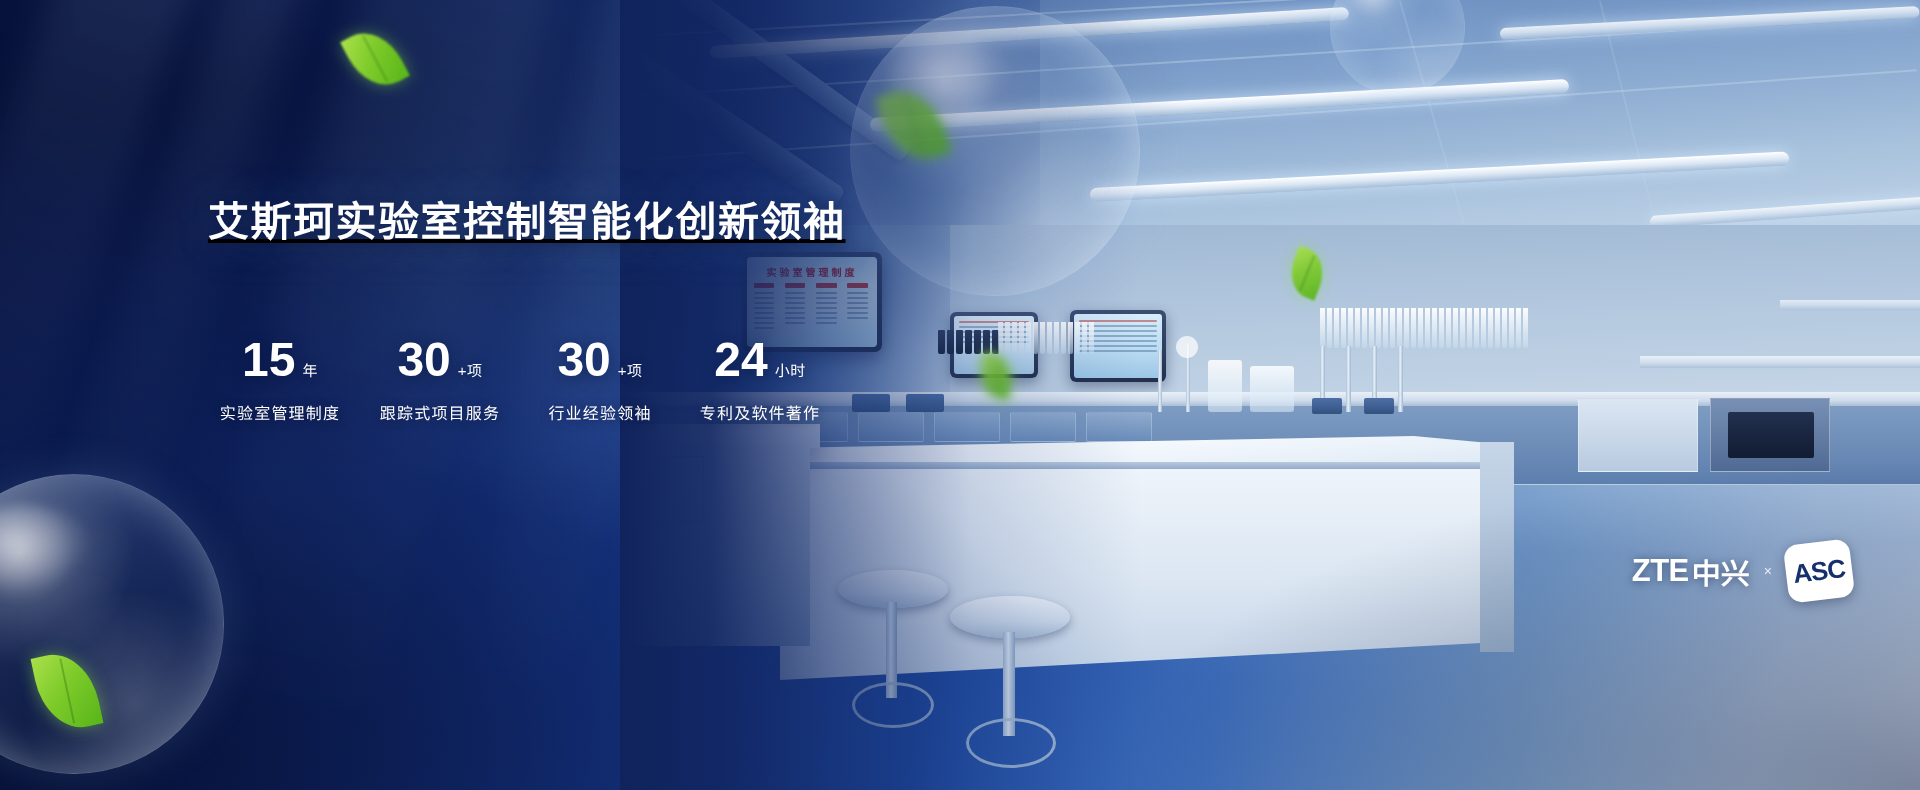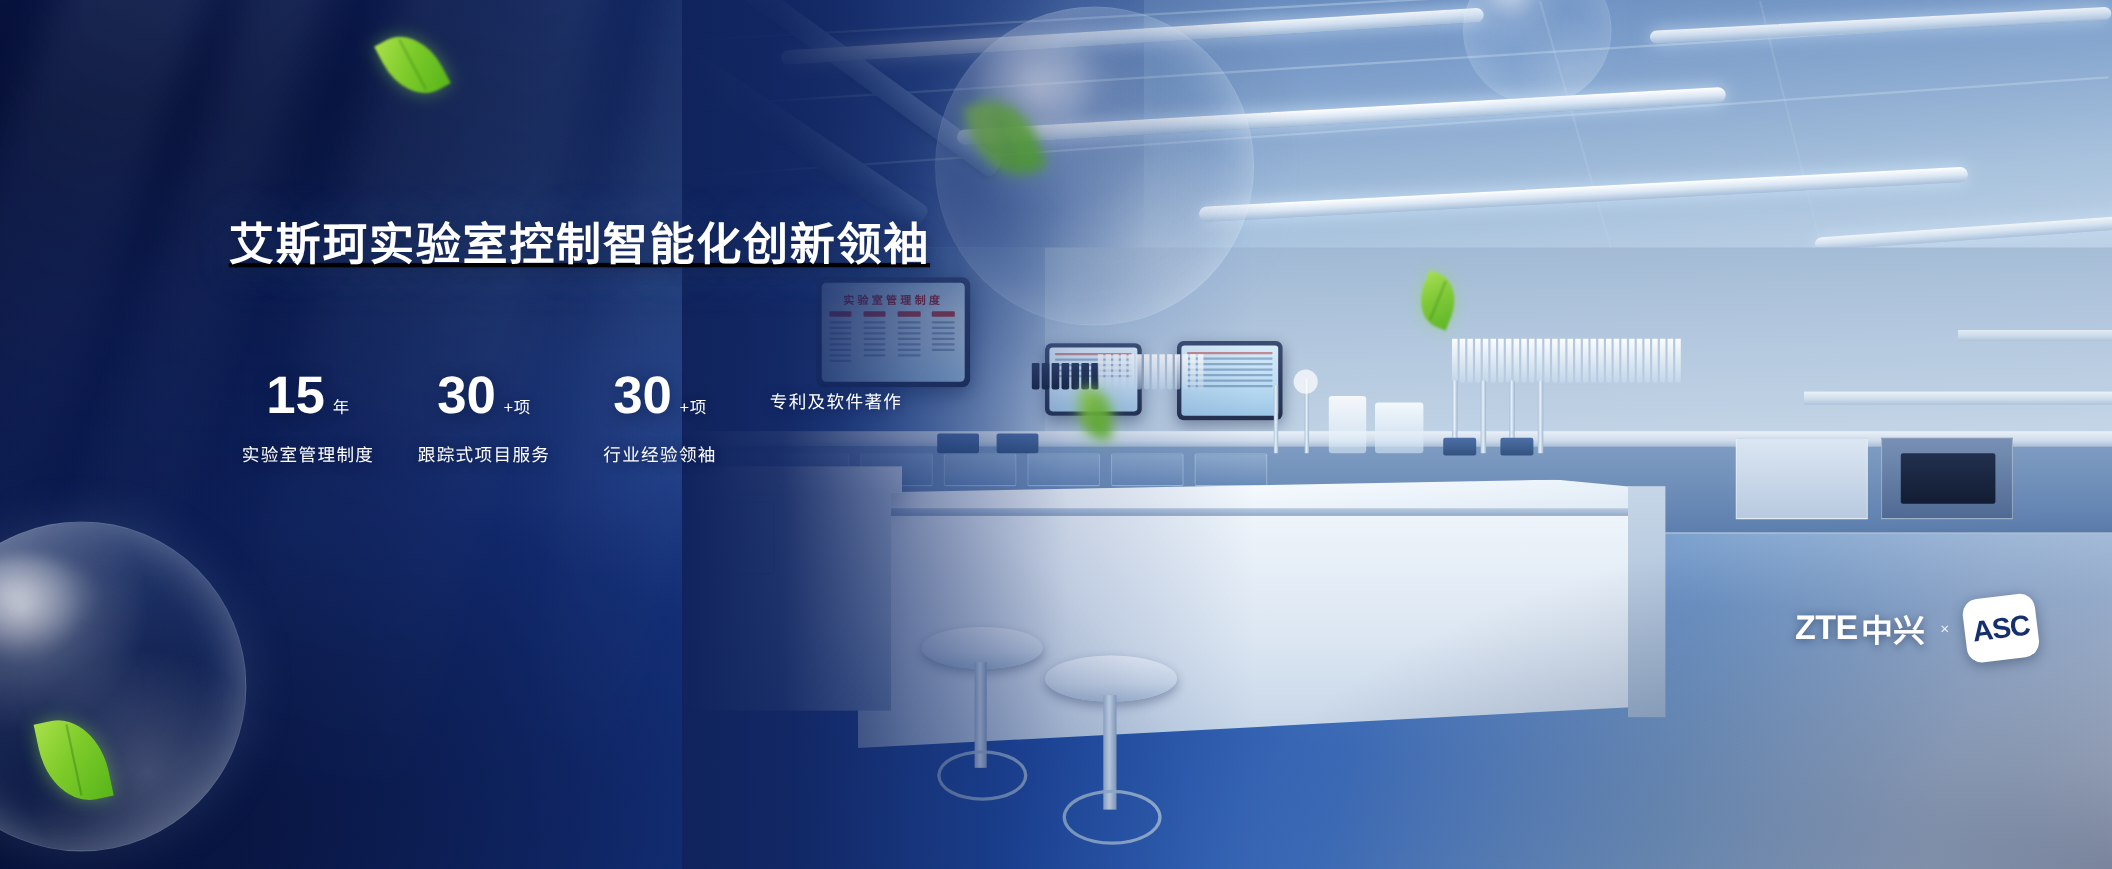--- a/index.html
+++ b/index.html
@@ -442,20 +442,24 @@
 
     <div class="stat">
       <div class="num-line">
         <span class="num">30</span>
         <span class="unit">+项</span>
       </div>
       <div class="label">行业经验领袖</div>
     </div>
 
     <div class="stat">
+      <div class="num-line">
+        <span class="num">24</span>
+        <span class="unit">小时</span>
+      </div>
       <div class="label">专利及软件著作</div>
     </div>
 
   </div>
 
   <div class="logo">
     <div class="zte">
       <span>ZTE</span>
       <span class="cn">中兴</span>
     </div>

